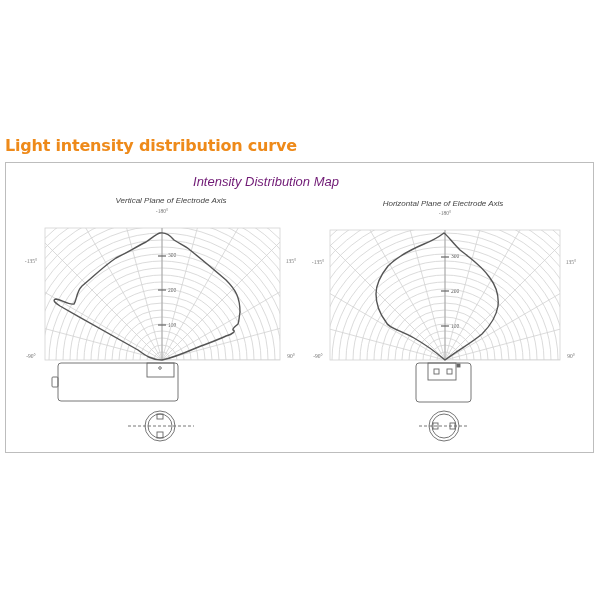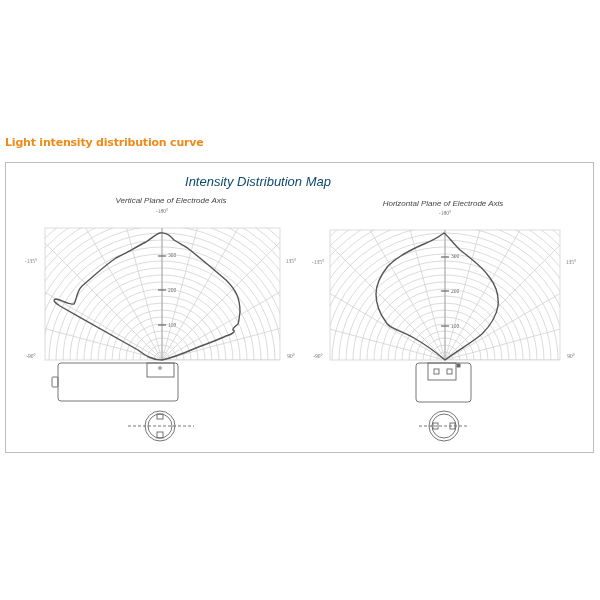--- a/index.html
+++ b/index.html
@@ -1,19 +1,19 @@
 <!DOCTYPE html>
 <html><head>
 <meta charset="utf-8">
 <style>
   html, body { margin:0; padding:0; background:#ffffff; }
   body { width:600px; height:600px; position:relative; overflow:hidden; font-family:"Liberation Sans", sans-serif; }
-  .page-title { position:absolute; left:5px; top:136px; font-family:"DejaVu Sans", sans-serif; font-weight:bold; font-size:11px; color:#EE8A1A; letter-spacing:-0.2px; white-space:nowrap; }
+  .page-title { position:absolute; left:5px; top:136px; font-family:"DejaVu Sans", sans-serif; font-weight:bold; font-size:16px; color:#EE8A1A; letter-spacing:-0.2px; white-space:nowrap; }
   .frame { position:absolute; left:5px; top:162px; width:589px; height:291px; border:1px solid #bdbdbd; box-sizing:border-box; }
-  .map-title { position:absolute; left:0; width:516px; top:174px; text-align:center; font-style:italic; font-size:13px; color:#0c4a6e; }
+  .map-title { position:absolute; left:8px; width:516px; top:174px; text-align:center; font-style:italic; font-size:13px; color:#701a75; }
   .sub-title { position:absolute; font-style:italic; font-size:8px; color:#444; white-space:nowrap; transform:translateX(-50%); }
   .tick { position:absolute; font-size:5.5px; color:#777; white-space:nowrap; transform:translateX(-50%); font-family:"Liberation Serif", serif; }
   svg.chart { position:absolute; left:0; top:0; }
 </style>
 </head>
 <body>
 
 <div class="page-title">Light intensity distribution curve</div>
 <div class="frame"></div>
 <div class="map-title">Intensity Distribution Map</div>

